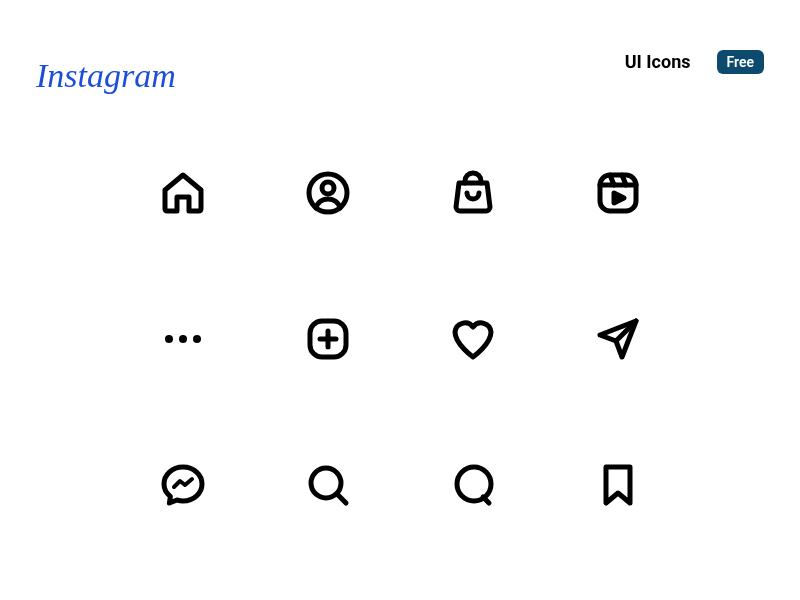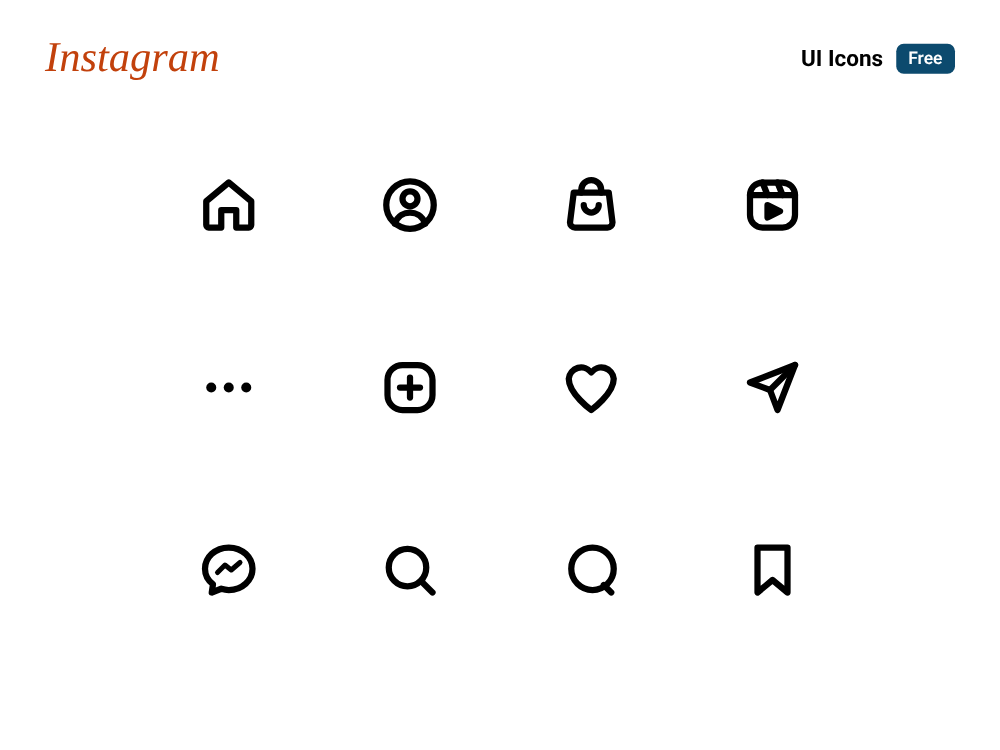--- a/index.html
+++ b/index.html
@@ -13,27 +13,28 @@
     .header {
       display: flex;
       justify-content: space-between;
       align-items: center;
       padding: 28px 36px 0 36px;
     }
     .logo {
       font-family: "Brush Script MT", cursive;
       font-size: 34px;
       font-weight: 500;
-      color: #c2410c;
+      color: #1d4ed8;
       font-style: italic;
+      margin-top: 29px;
     }
     .header-right {
       display: flex;
       align-items: center;
-      gap: 10px;
+      gap: 26px;
     }
     .ui-icons-label {
       font-size: 18px;
       font-weight: 700;
       color: #000;
     }
     .badge {
       background: #0c4a6e;
       color: #fff;
       font-size: 14px;

